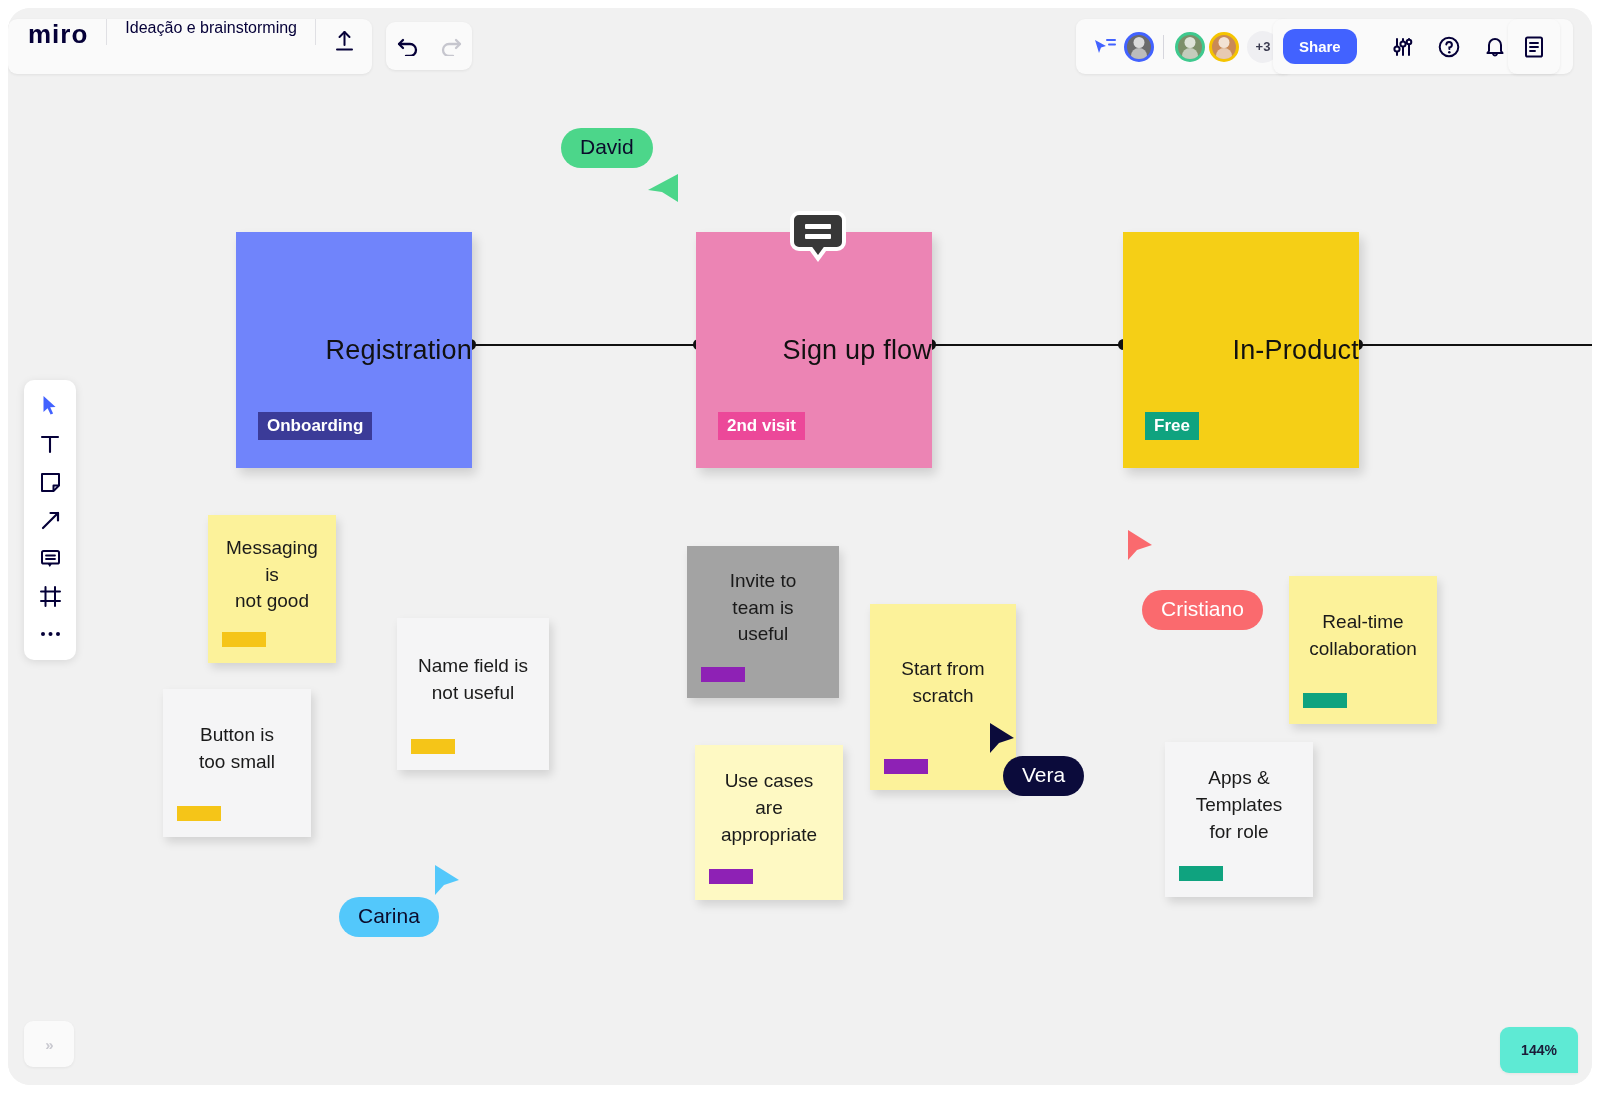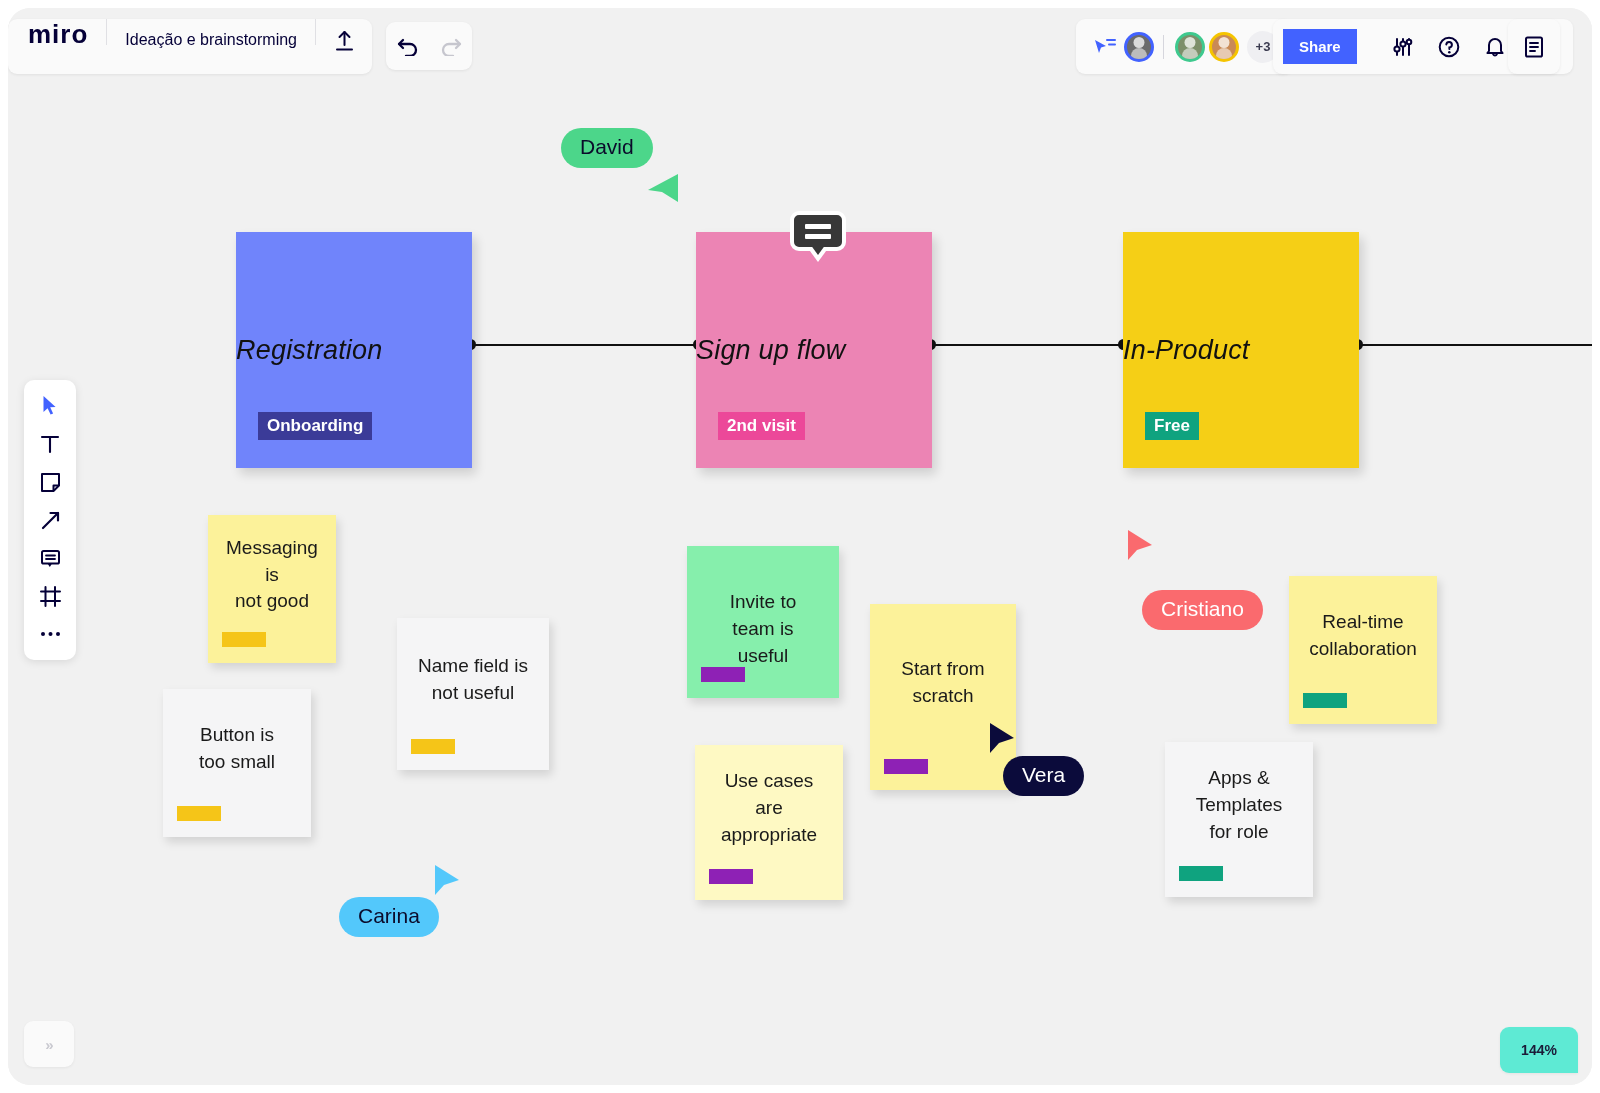--- a/index.html
+++ b/index.html
@@ -35,21 +35,20 @@
   }
   .miro-logo {
     font-size: 26px; font-weight: bold; letter-spacing: 1px;
     color: #050038; padding: 0 18px 0 20px;
     font-family: "Liberation Sans", sans-serif;
   }
   .vdiv { width: 1px; height: 26px; background: #e0e0e4; }
   .board-title {
     font-size: 16px; color: #050038; padding: 0 18px;
     white-space: nowrap;
-    margin-top: 12px;
   }
   .icon-btn {
     width: 44px; height: 44px;
     display: flex; align-items: center; justify-content: center;
     border-radius: 8px; cursor: pointer;
     background: transparent; border: none;
   }
   .tl-undo {
     position: absolute; left: 378px; top: 14px;
     width: 86px; height: 48px;
@@ -95,21 +94,21 @@
   }
   .tr-actions {
     position: absolute; left: 1265px; top: 11px;
     height: 55px; background: #fafafa; border-radius: 9px;
     display: flex; align-items: center; padding: 0 10px; gap: 2px;
     box-shadow: 0 1px 3px rgba(0,0,0,.07);
   }
   .share-btn {
     background: #4262ff; color: #fff;
     font-size: 15px; font-weight: bold;
-    border: none; border-radius: 0;
+    border: none; border-radius: 12px;
     padding: 9px 16px; cursor: pointer;
     margin-right: 22px;
     font-family: "Liberation Sans", sans-serif;
   }
   .tr-panel {
     position: absolute; left: 1500px; top: 11px;
     width: 52px; height: 55px;
     background: #fafafa; border-radius: 9px;
     display: flex; align-items: center; justify-content: center;
     box-shadow: 0 1px 3px rgba(0,0,0,.07);
@@ -150,22 +149,22 @@
   }
 
   
   .flow-card {
     position: absolute;
     box-shadow: 4px 6px 10px rgba(0,0,0,.14);
   }
   .flow-card .fc-title {
     position: absolute; left: 0; right: 0; top: 50%;
     transform: translateY(-50%);
-    text-align: left;
-    font-size: 27px; color: #111; letter-spacing: .2px; font-style: italic;
+    text-align: right;
+    font-size: 27px; color: #111; letter-spacing: .2px;
   }
   .fc-tag {
     position: absolute; left: 22px; bottom: 28px;
     font-size: 17px; font-weight: bold; color: #fff;
     padding: 4px 9px;
   }
 
   .conn { position: absolute; height: 2px; background: #111; }
   .dot {
     position: absolute; width: 11px; height: 11px;
@@ -274,21 +273,21 @@
       <div class="sticky" style="left: 389px; top: 610px; width: 152px; height: 152px; background: rgb(245, 245, 246);">
         <div class="st-text">Name field is
 not useful</div>
         <div class="st-chip" style="background: rgb(245, 197, 24);"></div>
       </div>
       <div class="sticky" style="left: 155px; top: 681px; width: 148px; height: 148px; background: rgb(245, 245, 246);">
         <div class="st-text">Button is
 too small</div>
         <div class="st-chip" style="background: rgb(245, 197, 24);"></div>
       </div>
-      <div class="sticky" style="left: 679px; top: 538px; width: 152px; height: 152px; background: #86efac; align-items: flex-end;">
+      <div class="sticky" style="left: 679px; top: 538px; width: 152px; height: 152px; background: #a3a3a3;">
         <div class="st-text">Invite to
 team is
 useful</div>
         <div class="st-chip" style="background: rgb(142, 33, 181);"></div>
       </div>
       <div class="sticky" style="left: 862px; top: 596px; width: 146px; height: 186px; background: rgb(252, 242, 154);">
         <div class="st-text">Start from
 scratch</div>
         <div class="st-chip" style="background: rgb(142, 33, 181);"></div>
       </div>

